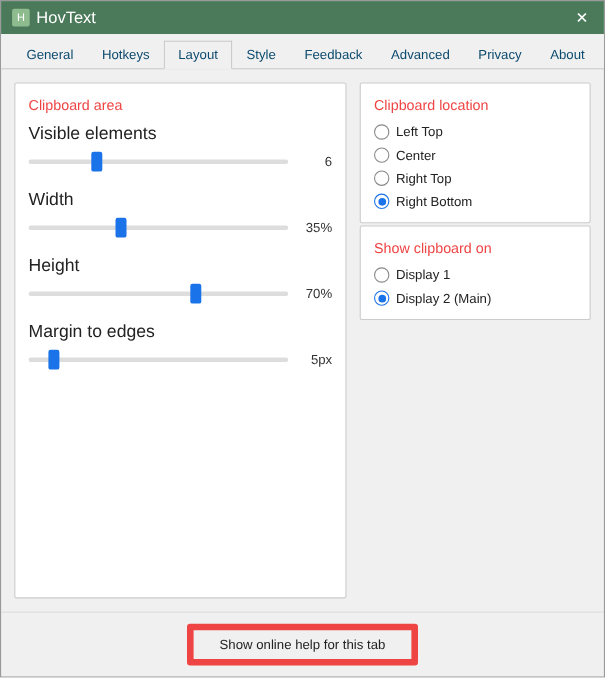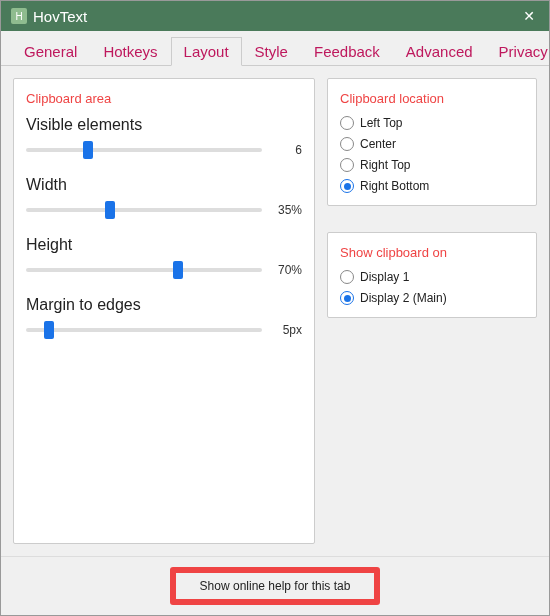--- a/index.html
+++ b/index.html
@@ -67,22 +67,22 @@
       gap: 0;
       border-bottom: 1px solid #ccc;
       flex-shrink: 0;
     }
     .tab {
       padding: 5px 12px;
       cursor: pointer;
       border: 1px solid transparent;
       border-bottom: none;
       background: transparent;
-      font-size: 15px;
-      color: #be185d;
+      font-size: 12px;
+      color: #0c4a6e;
       margin-bottom: -1px;
     }
     .tab.active {
       background: #f0f0f0;
       border: 1px solid #ccc;
       border-bottom: 1px solid #f0f0f0;
       font-weight: normal;
     }
     .content {
       flex: 1;
@@ -99,21 +99,21 @@
       flex: 1;
       border: 1px solid #ccc;
       background: white;
       padding: 12px;
       border-radius: 2px;
     }
     .panel-right {
       width: 210px;
       display: flex;
       flex-direction: column;
-      gap: 26px;
+      gap: 2px;
     }
     .panel-box {
       border: 1px solid #ccc;
       background: white;
       padding: 12px;
       border-radius: 2px;
     }
     .panel-title {
       font-size: 13px;
       color: #ef4444;

